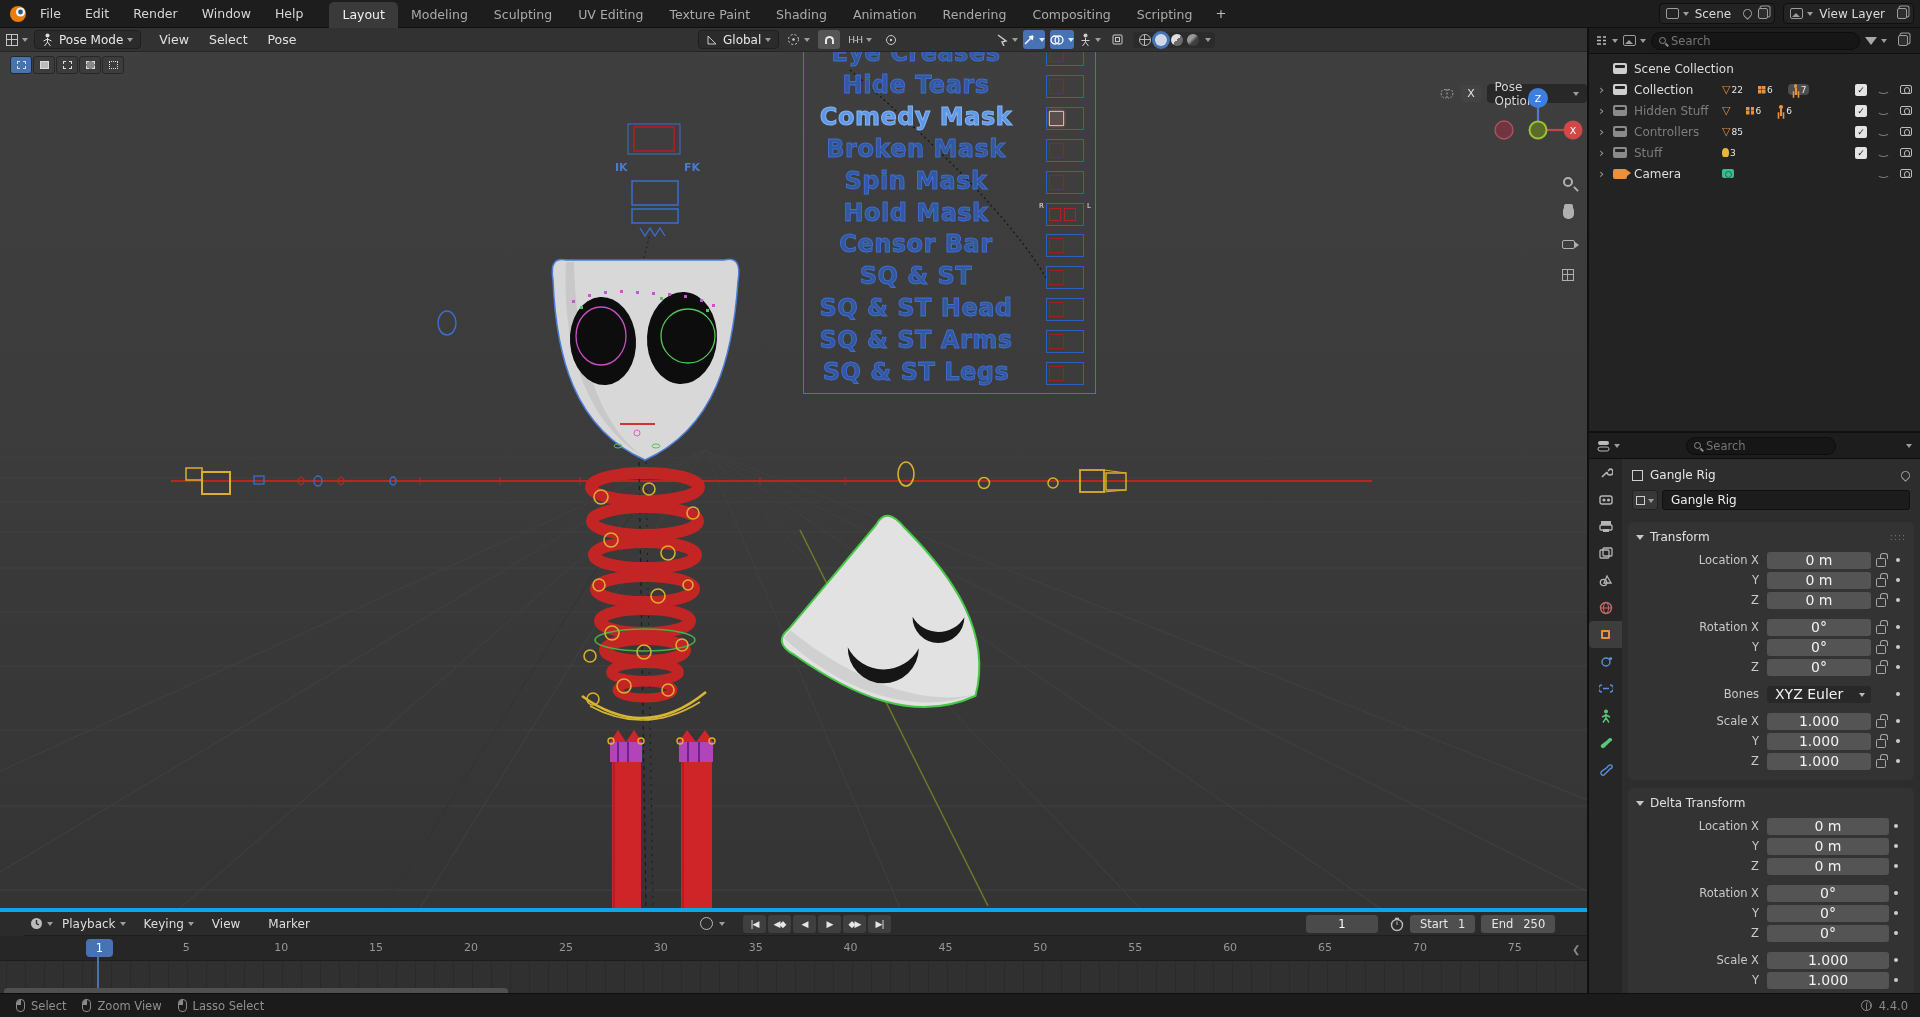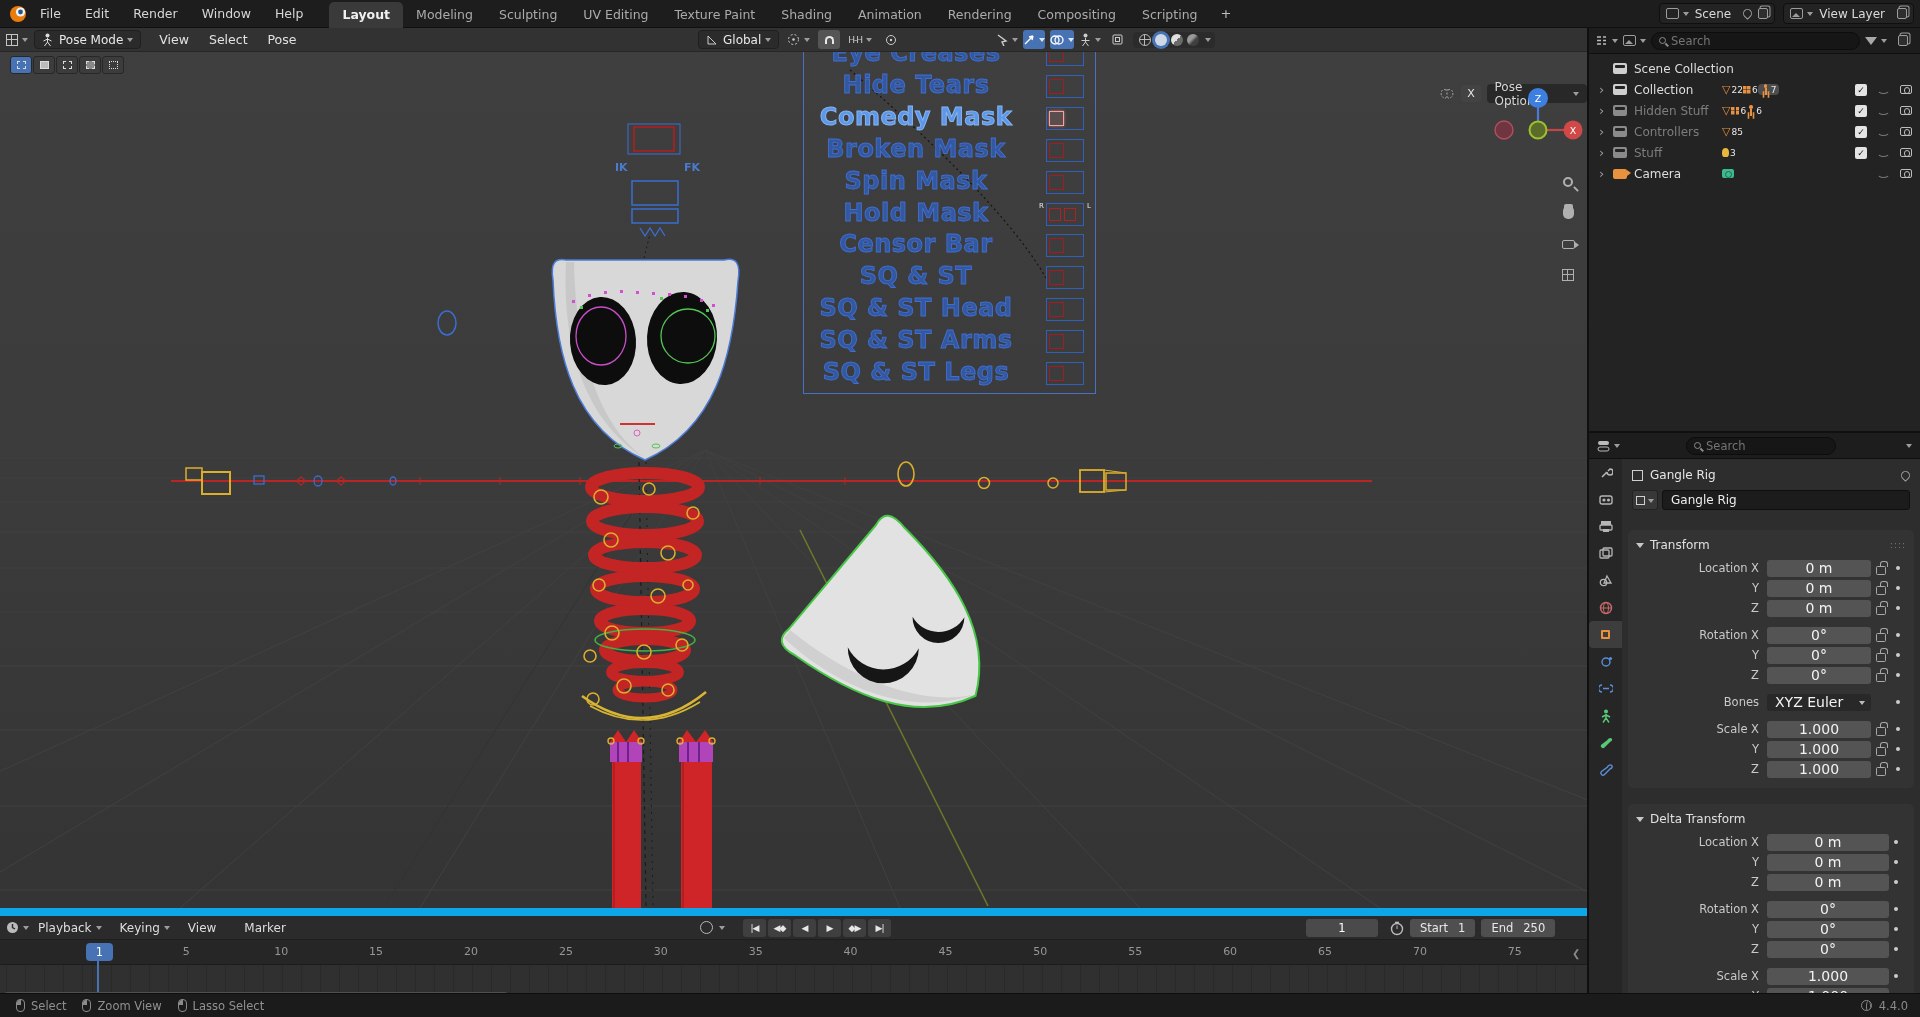--- a/index.html
+++ b/index.html
@@ -4,21 +4,21 @@
 <style>
   *{margin:0;padding:0;box-sizing:border-box;}
   html,body{width:1920px;height:1017px;background:#111;font-family:"DejaVu Sans",sans-serif;overflow:hidden;}
   #app{position:relative;width:1920px;height:1017px;background:#1b1b1b;font-size:12px;color:#d0d0d0;}
   .car{display:inline-block;width:0;height:0;border:3.5px solid transparent;border-top:4.5px solid #9d9d9d;margin-left:4px;transform:translateY(2px);}
   
   #topbar{position:absolute;left:0;top:0;width:1920px;height:28px;background:#1d1d1d;border-bottom:1px solid #101010;display:flex;align-items:center;z-index:30;}
   .menu-item{padding:0 12px;color:#d6d6d6;font-size:12.5px;line-height:27px;cursor:default;}
   #ws-tabs{display:flex;margin-left:14px;height:28px;align-items:flex-end;}
   .ws-tab{padding:5px 13px 6px;font-size:12.5px;color:#ababab;border-radius:5px 5px 0 0;}
-  .ws-tab.on{background:#3a3a3a;color:#f1f1f1;font-weight:bold;}
+  .ws-tab.on{background:#3a3a3a;color:#f1f1f1;}
   .ws-add{color:#bdbdbd;padding:5px 10px;font-size:13px;}
   .id-widget{display:flex;align-items:center;background:#232323;border:1px solid #0f0f0f;border-radius:4px;height:21px;padding:8px 6px;margin-left:8px;}
   .id-widget .txt{color:#dadada;font-size:12px;margin:0 6px;}
   .mini-ic{display:inline-block;width:13px;height:11px;border:1.3px solid #9c9c9c;border-radius:2px;position:relative;}
   .mini-ic.photo::after{content:"";position:absolute;left:1px;bottom:1px;border-left:4px solid transparent;border-right:4px solid transparent;border-bottom:4px solid #9c9c9c;}
   .pin-ic{width:9px;height:9px;border:1.3px solid #9c9c9c;border-radius:50% 50% 50% 0;transform:rotate(-45deg);display:inline-block;margin-left:6px;}
   .copy-ic{width:10px;height:11px;border:1.3px solid #9c9c9c;border-radius:2px;display:inline-block;margin-left:6px;position:relative;background:#2e2e2e;box-shadow:2px -2px 0 -0.5px #232323,2px -2px 0 0.5px #9c9c9c;}
   
   #vp-header{position:absolute;left:0;top:28px;width:1587px;height:24px;background:#323232;border-bottom:1px solid #262626;display:flex;align-items:center;z-index:20;}
   .vh-menu{color:#e2e2e2;font-size:12.5px;padding:0 10px;}
@@ -74,21 +74,21 @@
   .funnel{width:0;height:0;border-left:6px solid transparent;border-right:6px solid transparent;border-top:8px solid #a8a8a8;position:relative;}
   .orow{position:relative;display:flex;align-items:center;height:21px;padding-left:10px;color:#dedede;font-size:12px;}
   .orow.grey .oname{color:#7d7d7d;}
   .orow .arrowc{width:14px;color:#9a9a9a;font-size:13px;visibility:hidden;}
   .orow .arrowc.show{visibility:visible;}
   .oi-col{width:14px;height:11px;background:#cfcfcf;border-radius:2px;position:relative;margin-right:7px;flex:none;}
   .oi-col::after{content:"";position:absolute;left:2px;top:2px;right:2px;height:3px;background:#232323;border-radius:1px;}
   .orow.grey .oi-col{background:#8a8a8a;}.orow.grey .oi-col::after{background:#232323;}
   .oi-camor{width:14px;height:10px;background:#e8913f;border-radius:2px;position:relative;margin-right:7px;flex:none;}
   .oi-camor::after{content:"";position:absolute;right:-4px;top:1px;border-top:3px solid transparent;border-bottom:3px solid transparent;border-left:4px solid #e8913f;}
-  .badges{position:absolute;left:133px;display:flex;align-items:center;gap:0;}
+  .badges{position:absolute;left:133px;display:flex;align-items:center;gap:15px;}
   .badge{display:flex;align-items:center;}
   .badge.pill{background:#4d4d4d;border-radius:4px;padding:0 3px;}
   .badge em{font-style:normal;color:#e8e8e8;font-size:9px;margin-left:1px;}
   .b-tri{color:#e8913f;font-size:11px;line-height:10px;}
   .b-tri::before{content:"▽";}
   .b-grid{width:8px;height:8px;display:inline-block;background:linear-gradient(#e8913f,#e8913f) 0 0/3.5px 3.5px no-repeat,linear-gradient(#e8913f,#e8913f) 4.5px 0/3.5px 3.5px no-repeat,linear-gradient(#e8913f,#e8913f) 0 4.5px/3.5px 3.5px no-repeat,linear-gradient(#e8913f,#e8913f) 4.5px 4.5px/3.5px 3.5px no-repeat;}
   .b-man{width:9px;height:11px;position:relative;display:inline-block;}
   .b-man::before{content:"";position:absolute;left:3px;top:0;width:3.5px;height:3.5px;border-radius:50%;background:#e8913f;}
   .b-man::after{content:"";position:absolute;left:4.2px;top:3.5px;width:1.6px;height:7px;background:#e8913f;box-shadow:-2.5px 3px 0 -0.2px #e8913f,2.5px 3px 0 -0.2px #e8913f;transform:rotate(0.001deg);}
   .b-bulb{width:7px;height:9px;display:inline-block;border-radius:50% 50% 40% 40%;background:#e8b53f;position:relative;}
@@ -110,40 +110,40 @@
   #props-hdr{height:26px;background:#1d1d1d;border-bottom:1px solid #0f0f0f;display:flex;align-items:center;padding:0 8px;gap:6px;}
   #prop-tabs{position:absolute;left:0;top:26px;width:33px;bottom:0;background:#262626;}
   .ptab{width:33px;height:27px;display:flex;align-items:center;justify-content:center;}
   .ptab.on{background:#3d3d3d;border-radius:4px 0 0 4px;}
   #props-content{position:absolute;left:33px;top:26px;right:0;bottom:0;}
   .bread{display:flex;align-items:center;padding:9px 10px 4px;color:#e6e6e6;font-size:12px;gap:7px;}
   .objic{width:11px;height:11px;border:1.4px solid #cfcfcf;}
   .namerow{display:flex;align-items:center;padding:4px 10px;gap:4px;}
   .nameic{width:26px;height:20px;background:#383838;border:1px solid #222;border-radius:3px;display:flex;align-items:center;justify-content:center;gap:2px;}
   .namefield{flex:1;background:#1c1c1c;border:1px solid #0f0f0f;border-radius:3px;height:20px;color:#ededed;font-size:12px;display:flex;align-items:center;padding:0 8px;}
-  .pcard{margin:16px 6px 0;background:#333;border-radius:5px;padding:5px 6px 8px;}
+  .pcard{margin:8px 6px 0;background:#333;border-radius:5px;padding:5px 6px 8px;}
   .pcard-h{display:flex;align-items:center;color:#e0e0e0;font-size:12px;gap:6px;padding:3px 2px 7px;}
   .tw{width:0;height:0;border:4px solid transparent;border-top:5px solid #c8c8c8;transform:translateY(2px);}
   .dots4{margin-left:auto;color:#777;font-size:9px;letter-spacing:1px;}
   .prow{display:flex;align-items:center;height:18px;margin-bottom:2px;}
   .prow.gap{margin-bottom:9px;}
   .plabel{width:125px;text-align:right;margin-right:8px;color:#c9c9c9;font-size:11.5px;flex:none;}
   .pfield{width:104px;height:17px;background:#545454;border-radius:3px;color:#f2f2f2;font-size:14px;display:flex;align-items:center;justify-content:center;position:relative;flex:none;}
   .pfield .ddc{display:none;}
   .pfield.dd{background:#282828;justify-content:flex-start;padding-left:8px;}
   .pfield.dd .ddc{display:inline-block;position:absolute;right:6px;width:0;height:0;border:3.5px solid transparent;border-top:4.5px solid #bbb;top:7px;}
   .delta .pfield{width:122px;}
   .plock{width:20px;height:14px;position:relative;visibility:hidden;flex:none;}
   .plock.show{visibility:visible;}
   .plock.show::before{content:"";position:absolute;left:9px;top:0;width:6px;height:5px;border:1.3px solid #a8a8a8;border-bottom:none;border-radius:3px 3px 0 0;}
   .plock.show::after{content:"";position:absolute;left:5px;top:5px;width:8px;height:7px;border:1.3px solid #a8a8a8;border-radius:1.5px;}
   .pdot{width:14px;display:flex;justify-content:center;flex:none;}
   .pdot::after{content:"";width:4px;height:4px;border-radius:50%;background:#cdcdcd;}
   
-  #timeline{position:absolute;left:0;top:908px;width:1587px;height:85px;background:#2b2b2b;border-top:8px solid #0ea5e9;z-index:10;}
+  #timeline{position:absolute;left:0;top:908px;width:1587px;height:85px;background:#2b2b2b;border-top:4px solid #0ea5e9;z-index:10;padding-left:24px;}
   #tl-hdr{height:24px;display:flex;align-items:center;background:#2b2b2b;border-bottom:1px solid #1e1e1e;padding-left:6px;}
   .tl-menu{color:#dedede;font-size:12px;padding:0 9px;display:flex;align-items:center;}
   #transport{position:absolute;left:700px;top:2.5px;display:flex;align-items:center;gap:2px;}
   .tbtn{width:23px;height:18px;background:#3f3f3f;border-radius:3px;color:#e6e6e6;font-size:9px;display:flex;align-items:center;justify-content:center;letter-spacing:-1px;}
   .autokey{width:13px;height:13px;border:1.6px solid #b8b8b8;border-radius:50%;}
   .framefield{position:absolute;left:1306px;top:3px;width:72px;height:18px;background:#4a4a4a;border-radius:3px;color:#fff;display:flex;align-items:center;justify-content:center;font-size:11.5px;}
   .sefield{display:flex;align-items:center;background:#4f4f4f;border-radius:3px;height:18px;padding:0 10px;color:#e8e8e8;font-size:11.5px;gap:10px;}
   #ruler{position:absolute;left:0;top:24px;width:1587px;height:25px;background:#262626;border-bottom:1px solid #1c1c1c;display:flex;padding-left:44px;}
   .tick{width:94.9px;text-align:center;color:#969696;font-size:11px;line-height:24px;flex:none;}
   #cf-badge{position:absolute;left:86px;top:27px;width:27px;height:18px;background:#4772b3;border-radius:4px;color:#fff;font-size:11.5px;display:flex;align-items:center;justify-content:center;z-index:3;}

